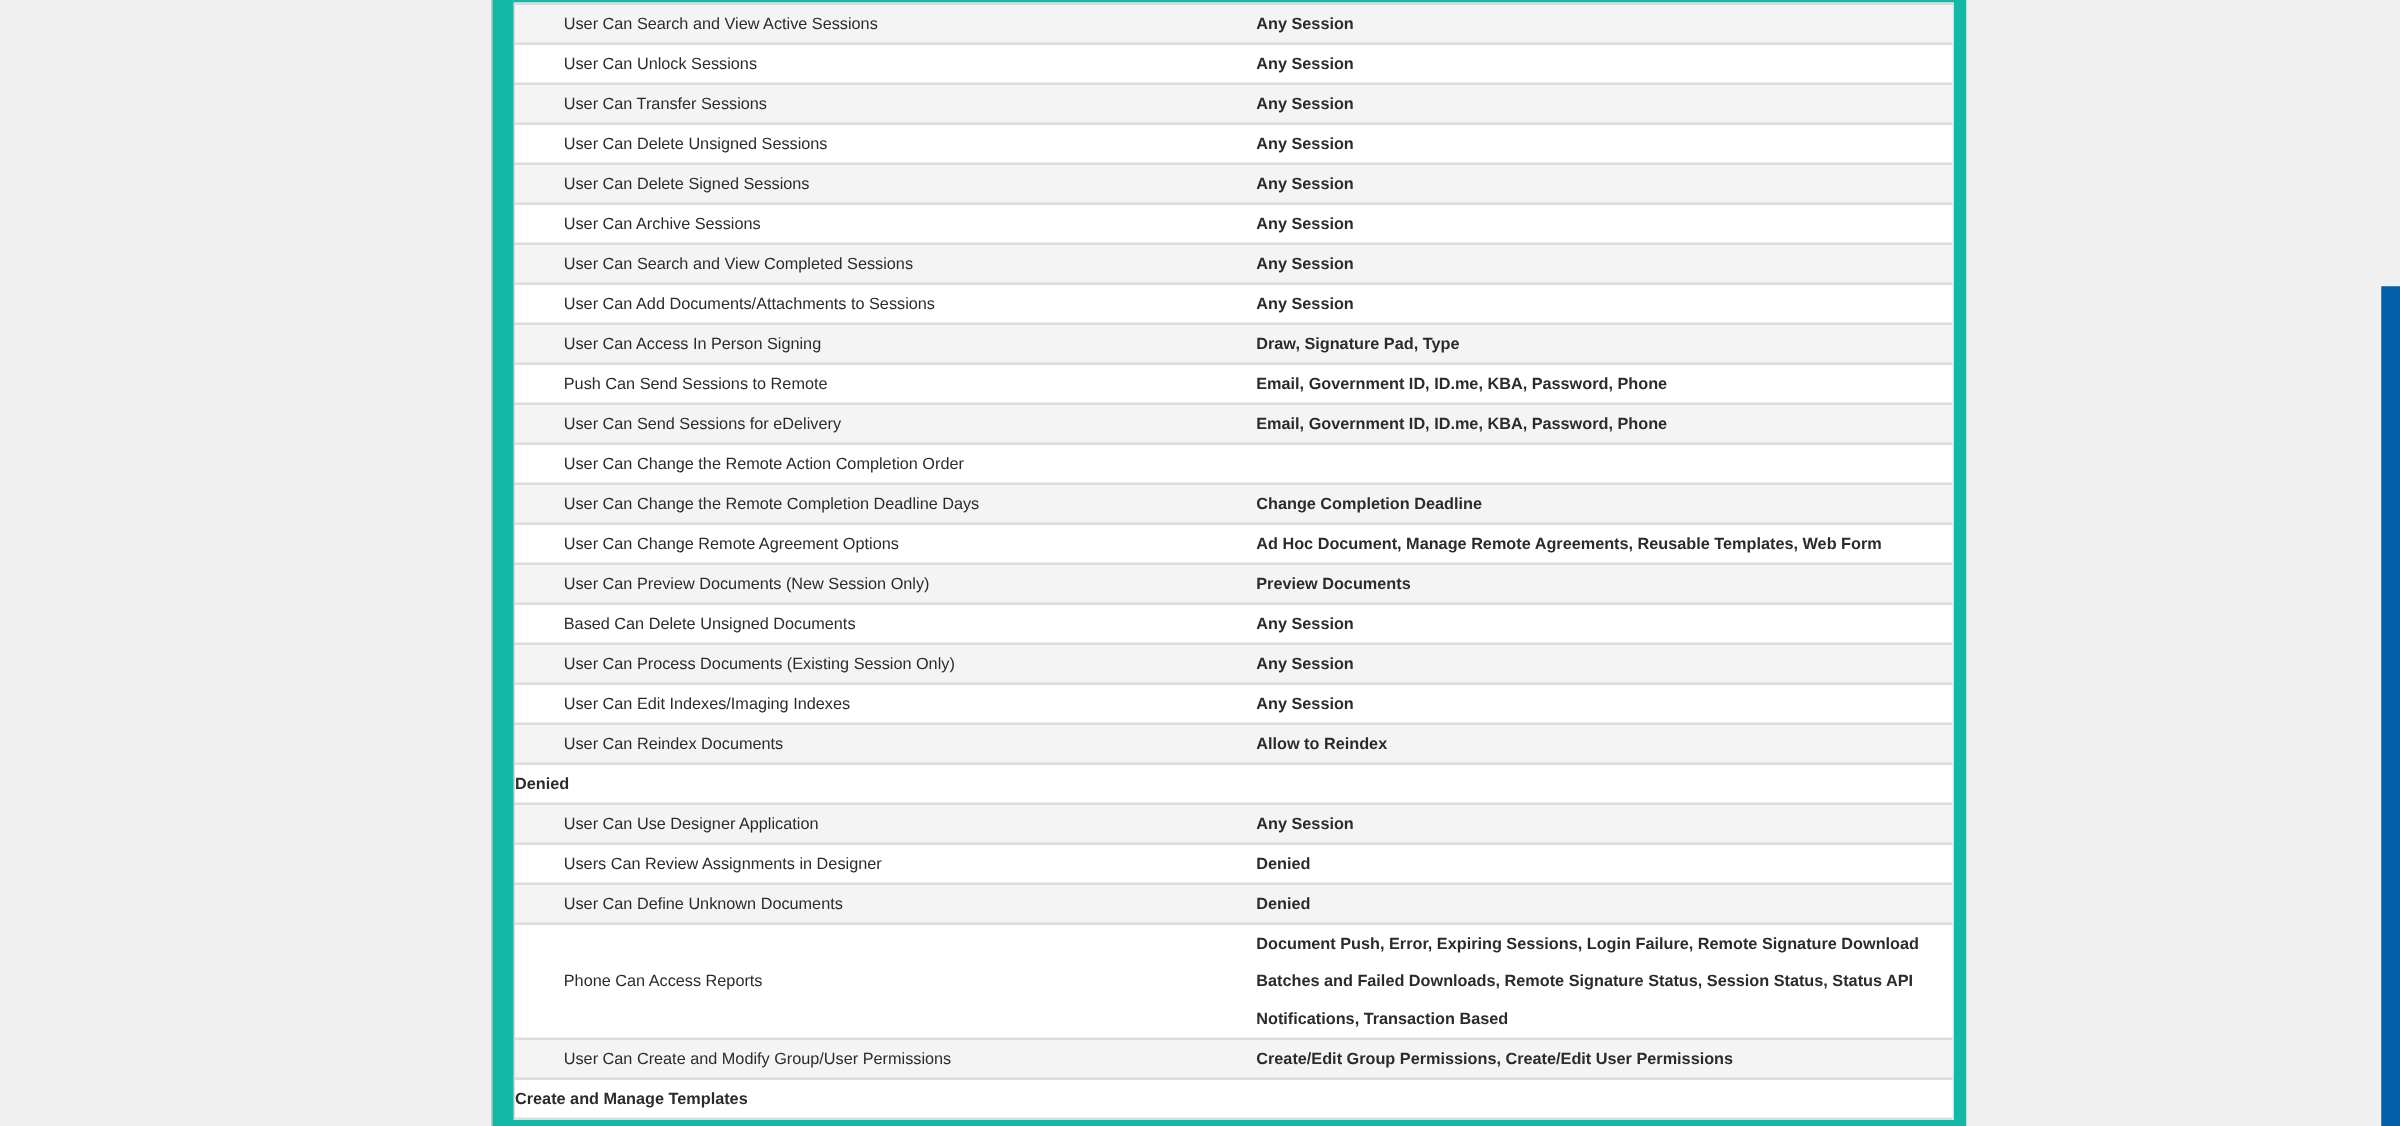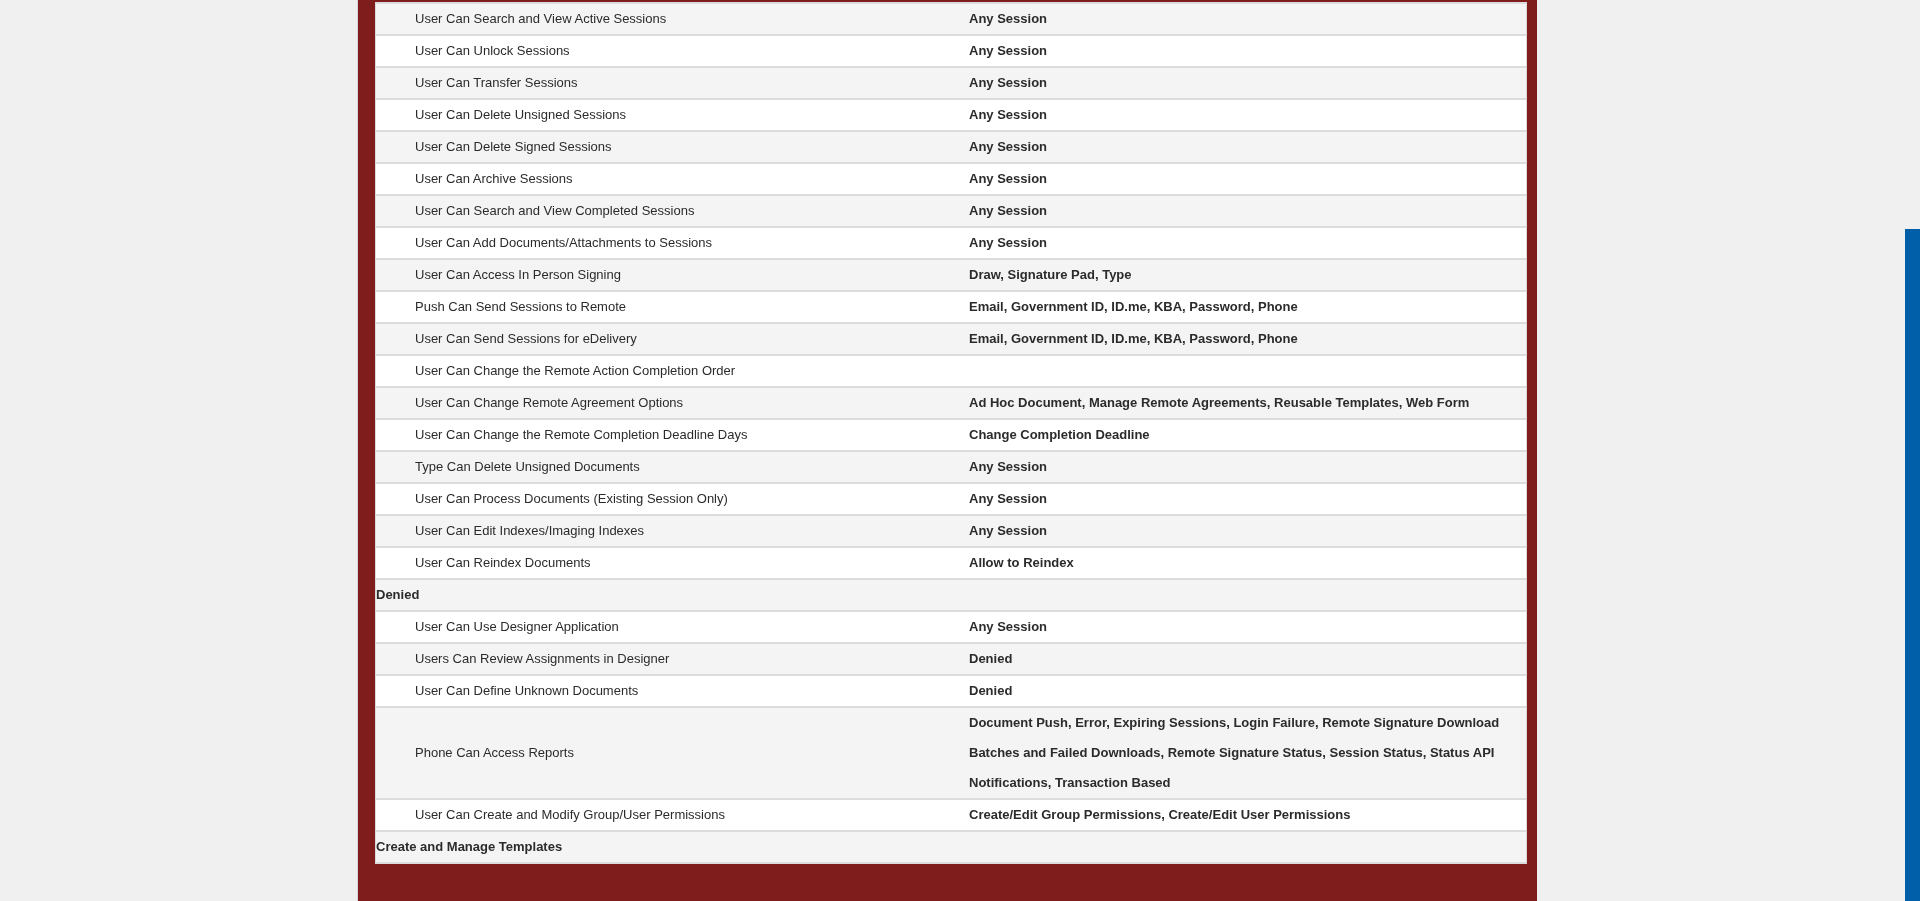--- a/index.html
+++ b/index.html
@@ -53,21 +53,21 @@
   .scroll-thumb {
     position: absolute;
     left: 1905px; top: 229px;
     width: 15px; height: 672px;
   }
 </style>
 </head>
 <body style="background: rgb(240, 240, 240);">
 
 <div class="page">
-  <div class="panel" style="background: #7f1d1d;">
+  <div class="panel" style="background: #14b8a6; margin-left: 36px;">
     <div class="perm-table" id="perm-table">
   <div class="row">
     <div class="cell c1">User Can Search and View Active Sessions</div>
     <div class="cell c2">Any Session</div>
   </div>
 
   <div class="row">
     <div class="cell c1">User Can Unlock Sessions</div>
     <div class="cell c2">Any Session</div>
   </div>
@@ -115,32 +115,36 @@
   <div class="row">
     <div class="cell c1">User Can Send Sessions for eDelivery</div>
     <div class="cell c2">Email, Government ID, ID.me, KBA, Password, Phone</div>
   </div>
 
   <div class="row">
     <div class="cell c1">User Can Change the Remote Action Completion Order</div>
   </div>
 
   <div class="row">
+    <div class="cell c1">User Can Change the Remote Completion Deadline Days</div>
+    <div class="cell c2">Change Completion Deadline</div>
+  </div>
+
+  <div class="row">
     <div class="cell c1">User Can Change Remote Agreement Options</div>
     <div class="cell c2">Ad Hoc Document, Manage Remote Agreements, Reusable Templates, Web Form</div>
   </div>
 
   <div class="row">
-    <div class="cell c1">User Can Change the Remote Completion Deadline Days</div>
-    <div class="cell c2">Change Completion Deadline</div>
+    <div class="cell c1">User Can Preview Documents (New Session Only)</div>
+    <div class="cell c2">Preview Documents</div>
   </div>
 
-
   <div class="row">
-    <div class="cell c1">Type Can Delete Unsigned Documents</div>
+    <div class="cell c1">Based Can Delete Unsigned Documents</div>
     <div class="cell c2">Any Session</div>
   </div>
 
   <div class="row">
     <div class="cell c1">User Can Process Documents (Existing Session Only)</div>
     <div class="cell c2">Any Session</div>
   </div>
 
   <div class="row">
     <div class="cell c1">User Can Edit Indexes/Imaging Indexes</div>

